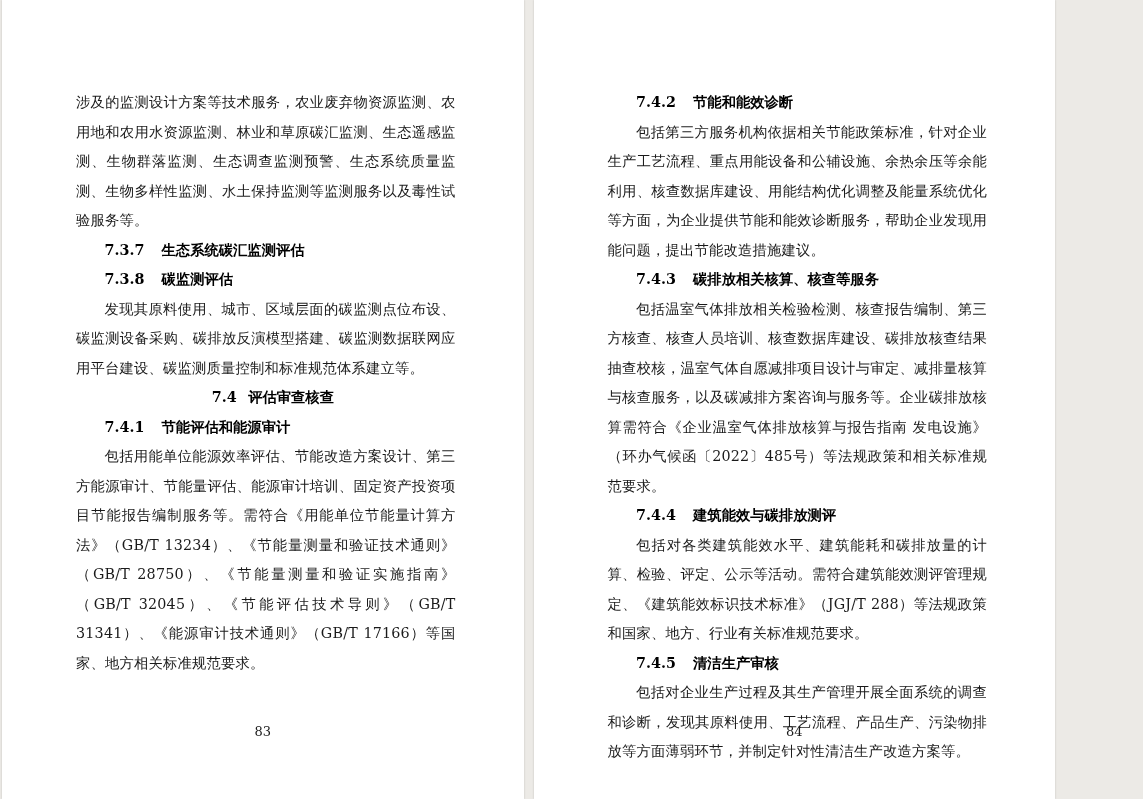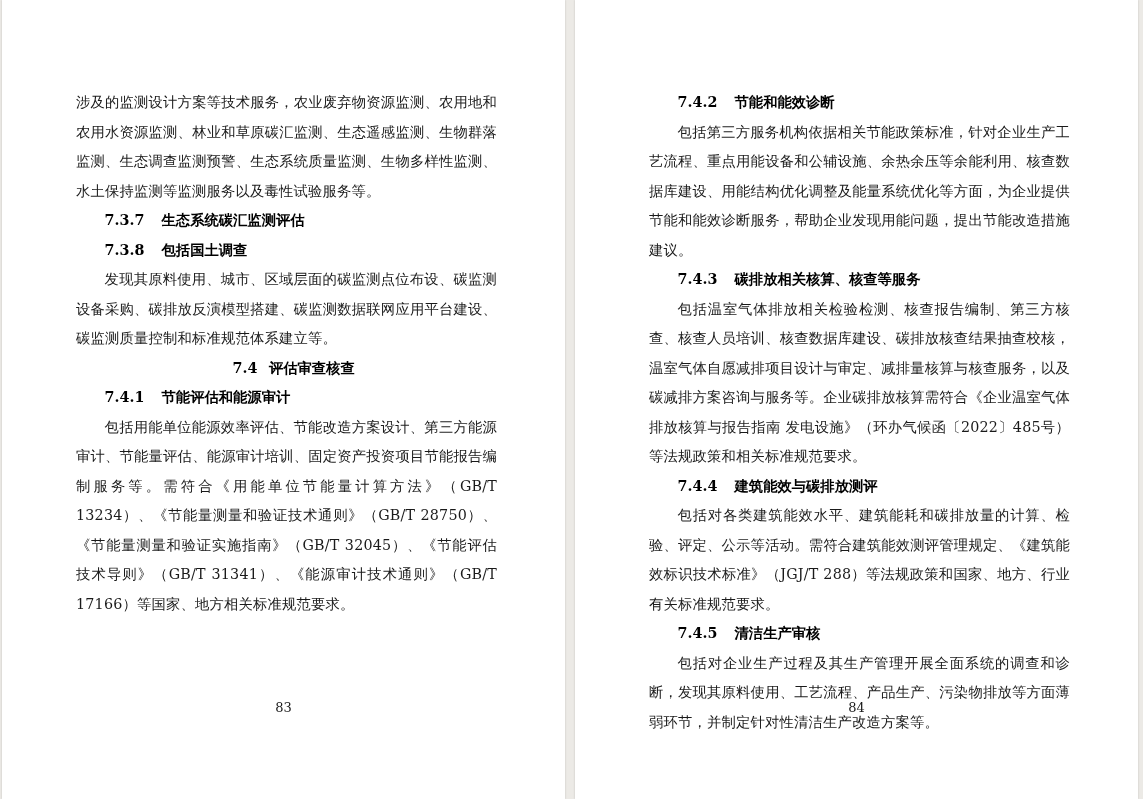--- a/index.html
+++ b/index.html
@@ -8,21 +8,21 @@
     background: #eceae6;
     width: 1143px;
     height: 799px;
     overflow: hidden;
   }
   body {
     font-family: "DejaVu Serif", "Liberation Serif", serif;
   }
   .spread {
     display: flex;
-    width: 1143px;
+    width: 1055px;
     height: 799px;
     gap: 8px;
     padding: 0;
     box-sizing: border-box;
     background: #eceae6;
   }
   .page {
     background: #ffffff;
     width: 563px;
     height: 799px;
@@ -68,39 +68,39 @@
     text-align: center;
   }
   .heading .num {
     margin-right: 1.2em;
   }
   .heading.lvl2 .num {
     margin-right: 0.8em;
   }
   .page-number {
     position: absolute;
-    bottom: 84px;
+    bottom: 60px;
     left: 0;
     right: 0;
     text-align: center;
     font-size: 13px;
     color: #1a1a1a;
     font-family: "DejaVu Serif", "Liberation Serif", serif;
   }
 </style>
 </head>
 <body>
 
 <div class="spread">
 
   <div class="page page-left">
     <div class="page-body">
       <p class="para">涉及的监测设计方案等技术服务，农业废弃物资源监测、农用地和农用水资源监测、林业和草原碳汇监测、生态遥感监测、生物群落监测、生态调查监测预警、生态系统质量监测、生物多样性监测、水土保持监测等监测服务以及毒性试验服务等。</p>
       <div class="heading lvl3"><span class="num">7.3.7</span><span>生态系统碳汇监测评估</span></div>
-      <div class="heading lvl3"><span class="num">7.3.8</span><span>包括国土调查</span></div>
+      <div class="heading lvl3"><span class="num">7.3.8</span><span>碳监测评估</span></div>
       <p class="para indent">发现其原料使用、城市、区域层面的碳监测点位布设、碳监测设备采购、碳排放反演模型搭建、碳监测数据联网应用平台建设、碳监测质量控制和标准规范体系建立等。</p>
       <div class="heading lvl2"><span class="num">7.4</span><span>评估审查核查</span></div>
       <div class="heading lvl3"><span class="num">7.4.1</span><span>节能评估和能源审计</span></div>
       <p class="para indent">包括用能单位能源效率评估、节能改造方案设计、第三方能源审计、节能量评估、能源审计培训、固定资产投资项目节能报告编制服务等。需符合《用能单位节能量计算方法》（GB/T 13234）、《节能量测量和验证技术通则》（GB/T 28750）、《节能量测量和验证实施指南》（GB/T 32045）、《节能评估技术导则》（GB/T 31341）、《能源审计技术通则》（GB/T 17166）等国家、地方相关标准规范要求。</p>
     </div>
     <div class="page-number">83</div>
   </div>
 
   <div class="page page-right">
     <div class="page-body">

